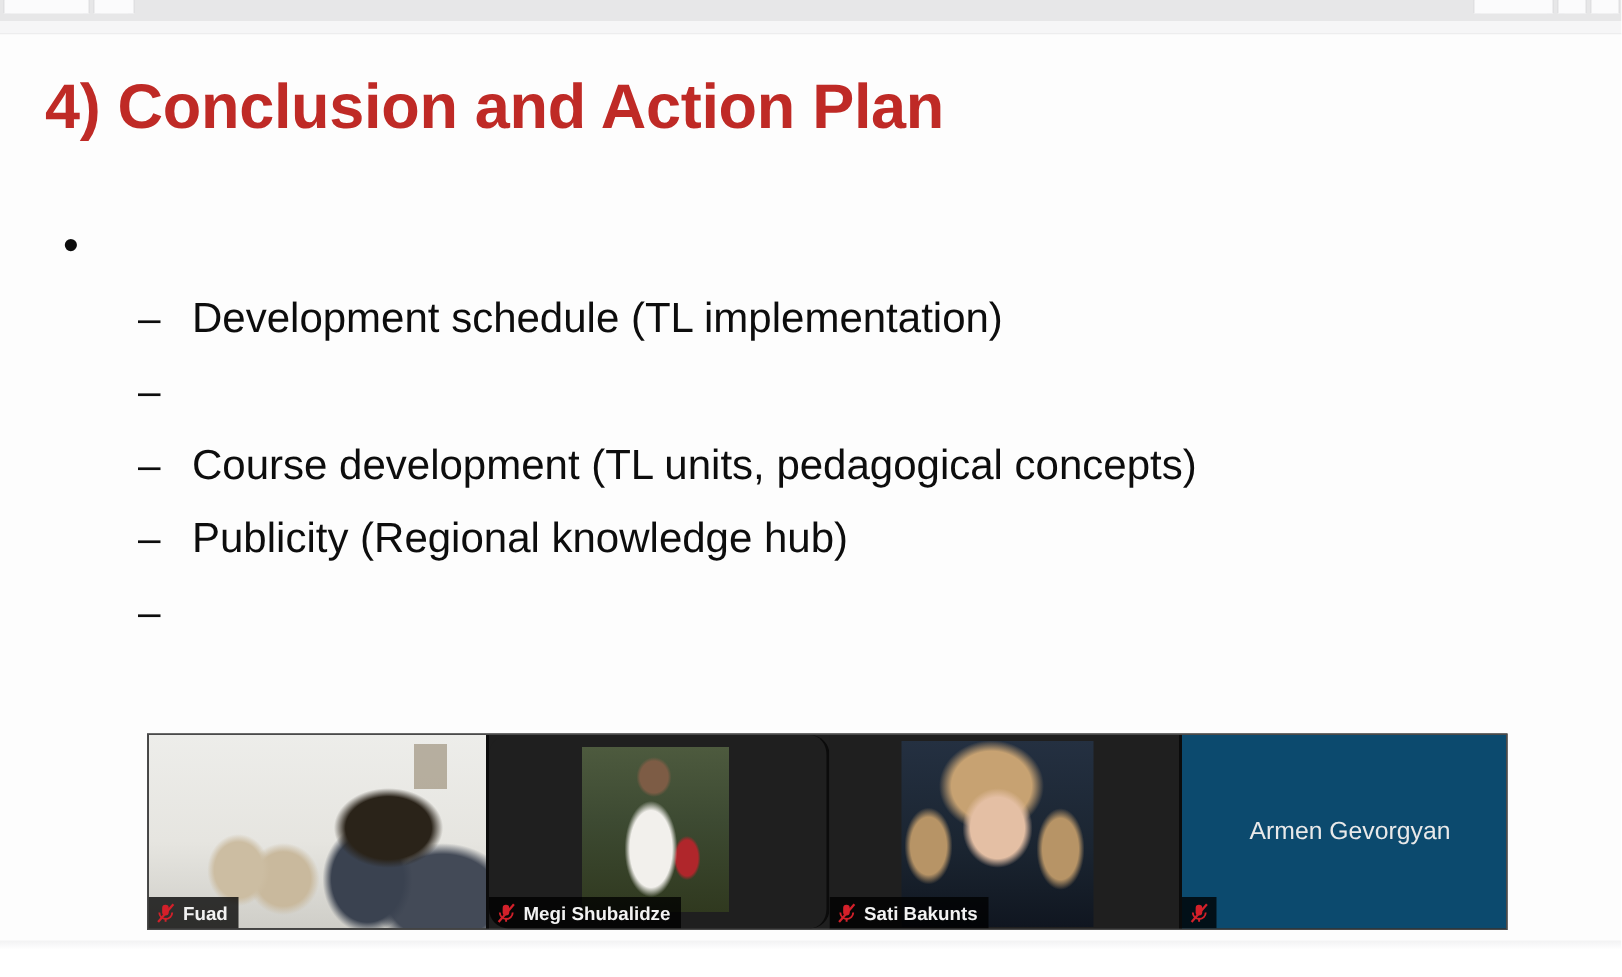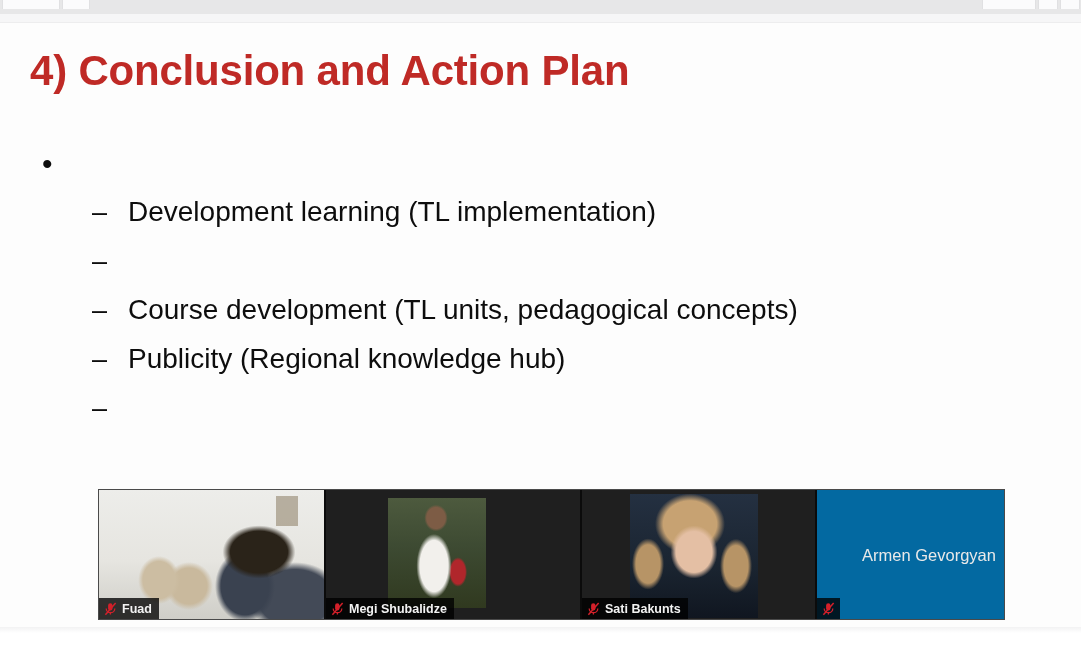--- a/index.html
+++ b/index.html
@@ -231,21 +231,21 @@
 <div id="slide-title">4) Conclusion and Action Plan</div>
 
 <div id="bullet-list">
 
   <div class="l1-item">
     <span class="l1-marker">•</span>
   </div>
 
   <div class="l2-item">
     <span class="l2-marker">–</span>
-    <span class="l2-text">Development learning (TL implementation)</span>
+    <span class="l2-text">Development schedule (TL implementation)</span>
   </div>
 
   <div class="l2-item">
     <span class="l2-marker">–</span>
   </div>
 
   <div class="l2-item">
     <span class="l2-marker">–</span>
     <span class="l2-text">Course development (TL units, pedagogical concepts)</span>
   </div>
@@ -269,21 +269,21 @@
       <svg class="mute-icon" width="13" height="14" viewBox="0 0 13 14">
         <rect x="4.1" y="1.2" width="4.4" height="7.2" rx="2.2" fill="#d3202a"></rect>
         <path d="M2.2 6.4 a4.3 4.3 0 0 0 8.6 0" fill="none" stroke="#d3202a" stroke-width="1.25"></path>
         <rect x="5.75" y="9.9" width="1.3" height="2.6" fill="#d3202a"></rect>
         <line x1="1.4" y1="12.7" x2="11.6" y2="0.9" stroke="#d3202a" stroke-width="1.5"></line>
       </svg>
       <span class="tile-name">Fuad</span>
     </div>
   </div>
 
-  <div class="video-tile" style="width:256px;">
+  <div class="video-tile" style="width:227px;border-radius:13px;">
     <div class="cam-photo cam-megi"></div>
     <div class="tile-namebar">
       <svg class="mute-icon" width="13" height="14" viewBox="0 0 13 14">
         <rect x="4.1" y="1.2" width="4.4" height="7.2" rx="2.2" fill="#d3202a"></rect>
         <path d="M2.2 6.4 a4.3 4.3 0 0 0 8.6 0" fill="none" stroke="#d3202a" stroke-width="1.25"></path>
         <rect x="5.75" y="9.9" width="1.3" height="2.6" fill="#d3202a"></rect>
         <line x1="1.4" y1="12.7" x2="11.6" y2="0.9" stroke="#d3202a" stroke-width="1.5"></line>
       </svg>
       <span class="tile-name">Megi Shubalidze</span>
     </div>
@@ -295,21 +295,21 @@
       <svg class="mute-icon" width="13" height="14" viewBox="0 0 13 14">
         <rect x="4.1" y="1.2" width="4.4" height="7.2" rx="2.2" fill="#d3202a"></rect>
         <path d="M2.2 6.4 a4.3 4.3 0 0 0 8.6 0" fill="none" stroke="#d3202a" stroke-width="1.25"></path>
         <rect x="5.75" y="9.9" width="1.3" height="2.6" fill="#d3202a"></rect>
         <line x1="1.4" y1="12.7" x2="11.6" y2="0.9" stroke="#d3202a" stroke-width="1.5"></line>
       </svg>
       <span class="tile-name">Sati Bakunts</span>
     </div>
   </div>
 
-  <div class="video-tile" style="width:224px;background:#0369a1;text-decoration:underline;">
+  <div class="video-tile" style="width:224px;background:#0c4a6e;text-decoration:underline;">
     <div class="tile-center-name">Armen Gevorgyan</div>
     <div class="tile-namebar" style="padding:0 5px;">
       <svg class="mute-icon" width="13" height="14" viewBox="0 0 13 14">
         <rect x="4.1" y="1.2" width="4.4" height="7.2" rx="2.2" fill="#d3202a"></rect>
         <path d="M2.2 6.4 a4.3 4.3 0 0 0 8.6 0" fill="none" stroke="#d3202a" stroke-width="1.25"></path>
         <rect x="5.75" y="9.9" width="1.3" height="2.6" fill="#d3202a"></rect>
         <line x1="1.4" y1="12.7" x2="11.6" y2="0.9" stroke="#d3202a" stroke-width="1.5"></line>
       </svg>
     </div>
   </div>

